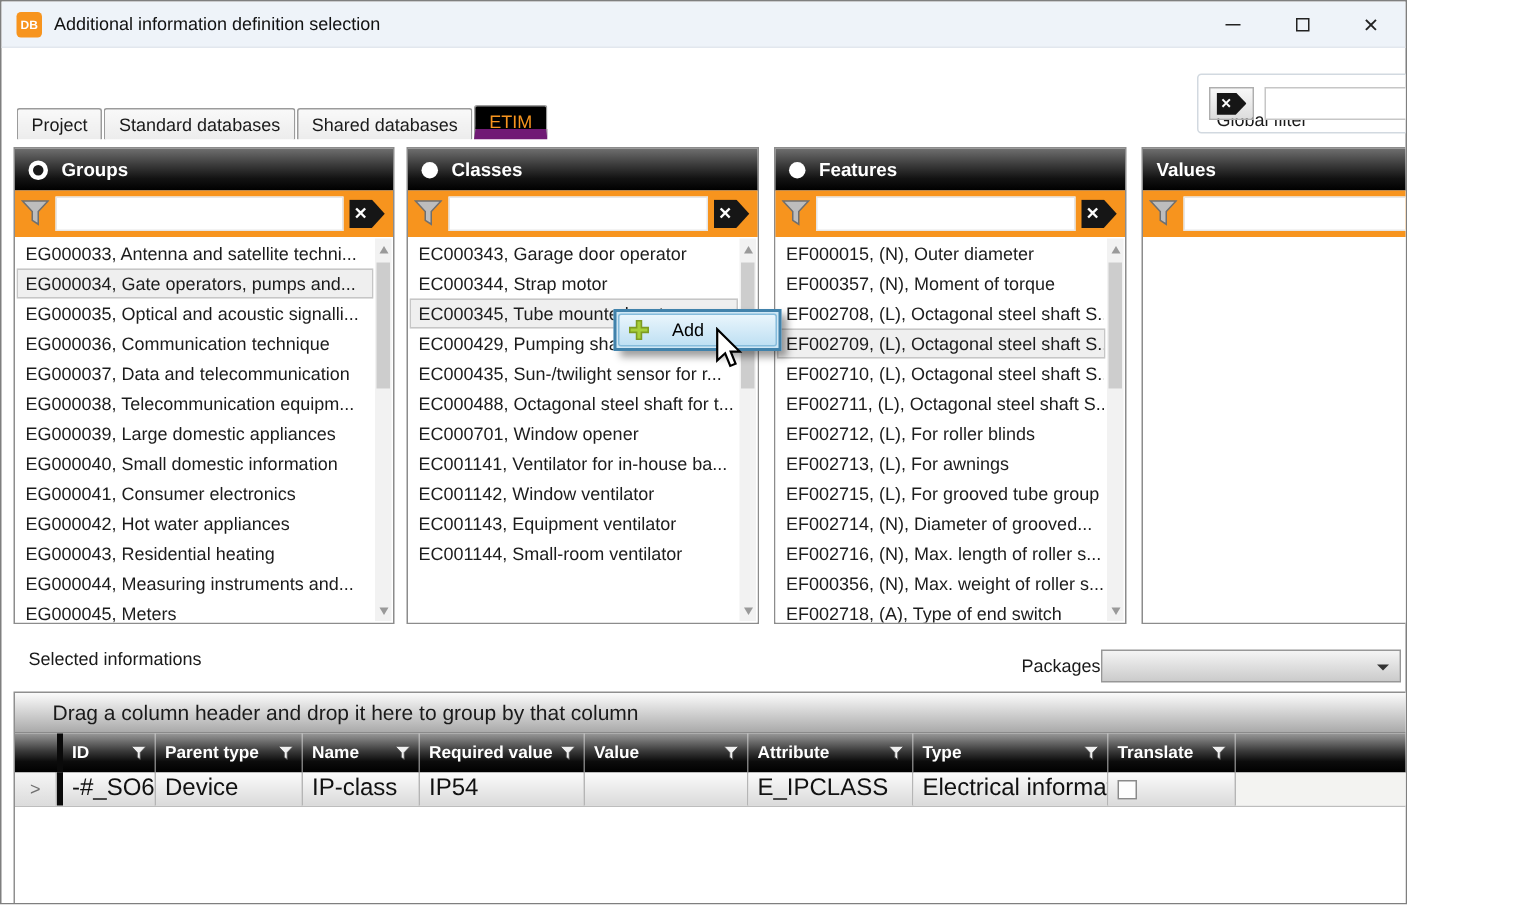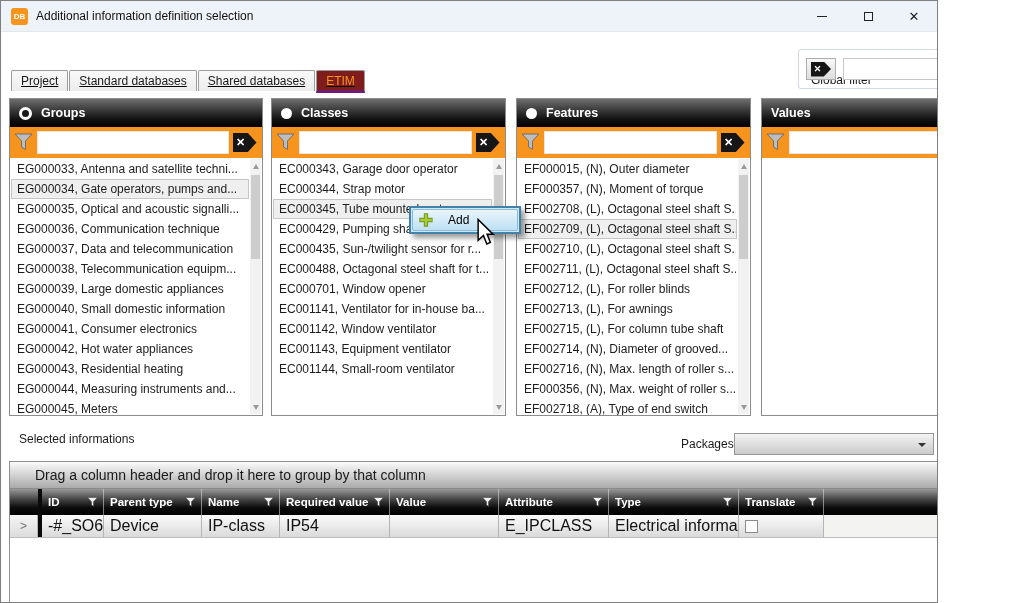--- a/index.html
+++ b/index.html
@@ -10,23 +10,23 @@
   .titlebar { position:absolute; top:0; left:0; right:0; height:31px; background:#eef3f9; border-bottom:1px solid #e2e7ee; display:flex; align-items:center; }
   .app-icon { width:17px; height:17px; margin-left:10px; background:#F7941E; border-radius:3px; color:#fff; font-size:8px; font-weight:bold; display:flex; align-items:center; justify-content:center; }
   .win-title { margin-left:8px; font-size:12px; color:#111; }
   .win-controls { position:absolute; right:0; top:0; height:31px; display:flex; }
   .win-btn { width:46px; height:31px; display:flex; align-items:center; justify-content:center; color:#222; font-size:12px; }
   .glyph-min { width:10px; height:0; border-top:1px solid #222; display:block; }
   .glyph-max { width:9px; height:9px; border:1px solid #222; display:block; }
   .glyph-close { font-size:13px; line-height:1; }
 
   
-  .tabs { position:absolute; top:69px; left:10px; display:flex; z-index:3;text-decoration:underline; }
+  .tabs { position:absolute; top:69px; left:10px; display:flex; align-items:flex-end; z-index:3; }
   .tab { height:21px; padding:0 9px; margin-right:1px; font-size:12px; line-height:20px; color:#1a1a1a; background:linear-gradient(#f9f9f9,#ececec); border:1px solid #9b9b9b; border-bottom:none; border-radius:2px 2px 0 0; cursor:default; }
-  .tab.active { height:23px; background:#7f1d1d; color:#F7941E; border-bottom:3px solid #701a75; }
+  .tab.active { height:23px; background:#000000; color:#F7941E; border-bottom:7px solid #701a75; }
 
   
   .global-filter { position:absolute; left:797px; top:48px; width:196px; height:40px; border:1px solid #d2d9e0; border-radius:3px; background:#fff; }
   .gf-label { position:absolute; top:-9px; left:8px; background:#fff; padding:0 4px; font-size:12px; color:#1a1a1a;margin-top:32px; }
   .gf-btn { position:absolute; left:7px; top:8px; width:30px; height:22px; border:1px solid #aeaeae; background:linear-gradient(#f8f8f8,#dddddd); display:flex; align-items:center; justify-content:center; }
   .gf-input { position:absolute; left:44px; top:8px; width:144px; height:22px; border:1px solid #c6c6c6; font-size:12px; padding:0 4px; font-family:"Liberation Sans", sans-serif; }
 
   
   .clear-ico { position:relative; width:20px; height:15px; background:#161616; clip-path:polygon(0 0,64% 0,100% 50%,64% 100%,0 100%); display:block; }
   .clear-ico .x { position:absolute; left:0; top:0; width:13px; height:15px; color:#fff; font-size:9px; font-weight:bold; display:flex; align-items:center; justify-content:center; }
@@ -244,21 +244,21 @@
       <div class="list-items">
 
       <div class="list-item">EF000015, (N), Outer diameter</div>
           <div class="list-item">EF000357, (N), Moment of torque</div>
           <div class="list-item">EF002708, (L), Octagonal steel shaft S...</div>
           <div class="list-item selected">EF002709, (L), Octagonal steel shaft S...</div>
           <div class="list-item">EF002710, (L), Octagonal steel shaft S...</div>
           <div class="list-item">EF002711, (L), Octagonal steel shaft S...</div>
           <div class="list-item">EF002712, (L), For roller blinds</div>
           <div class="list-item">EF002713, (L), For awnings</div>
-          <div class="list-item">EF002715, (L), For column tube shaft</div>
+          <div class="list-item">EF002715, (L), For grooved tube group</div>
           <div class="list-item">EF002714, (N), Diameter of grooved...</div>
           <div class="list-item">EF002716, (N), Max. length of roller s...</div>
           <div class="list-item">EF000356, (N), Max. weight of roller s...</div>
           <div class="list-item">EF002718, (A), Type of end switch</div>
         </div>
       <div class="vscroll">
         <span class="sb-arrow up">
             <span class="tri-up"></span>
           </span>
         <span class="sb-thumb"></span>

